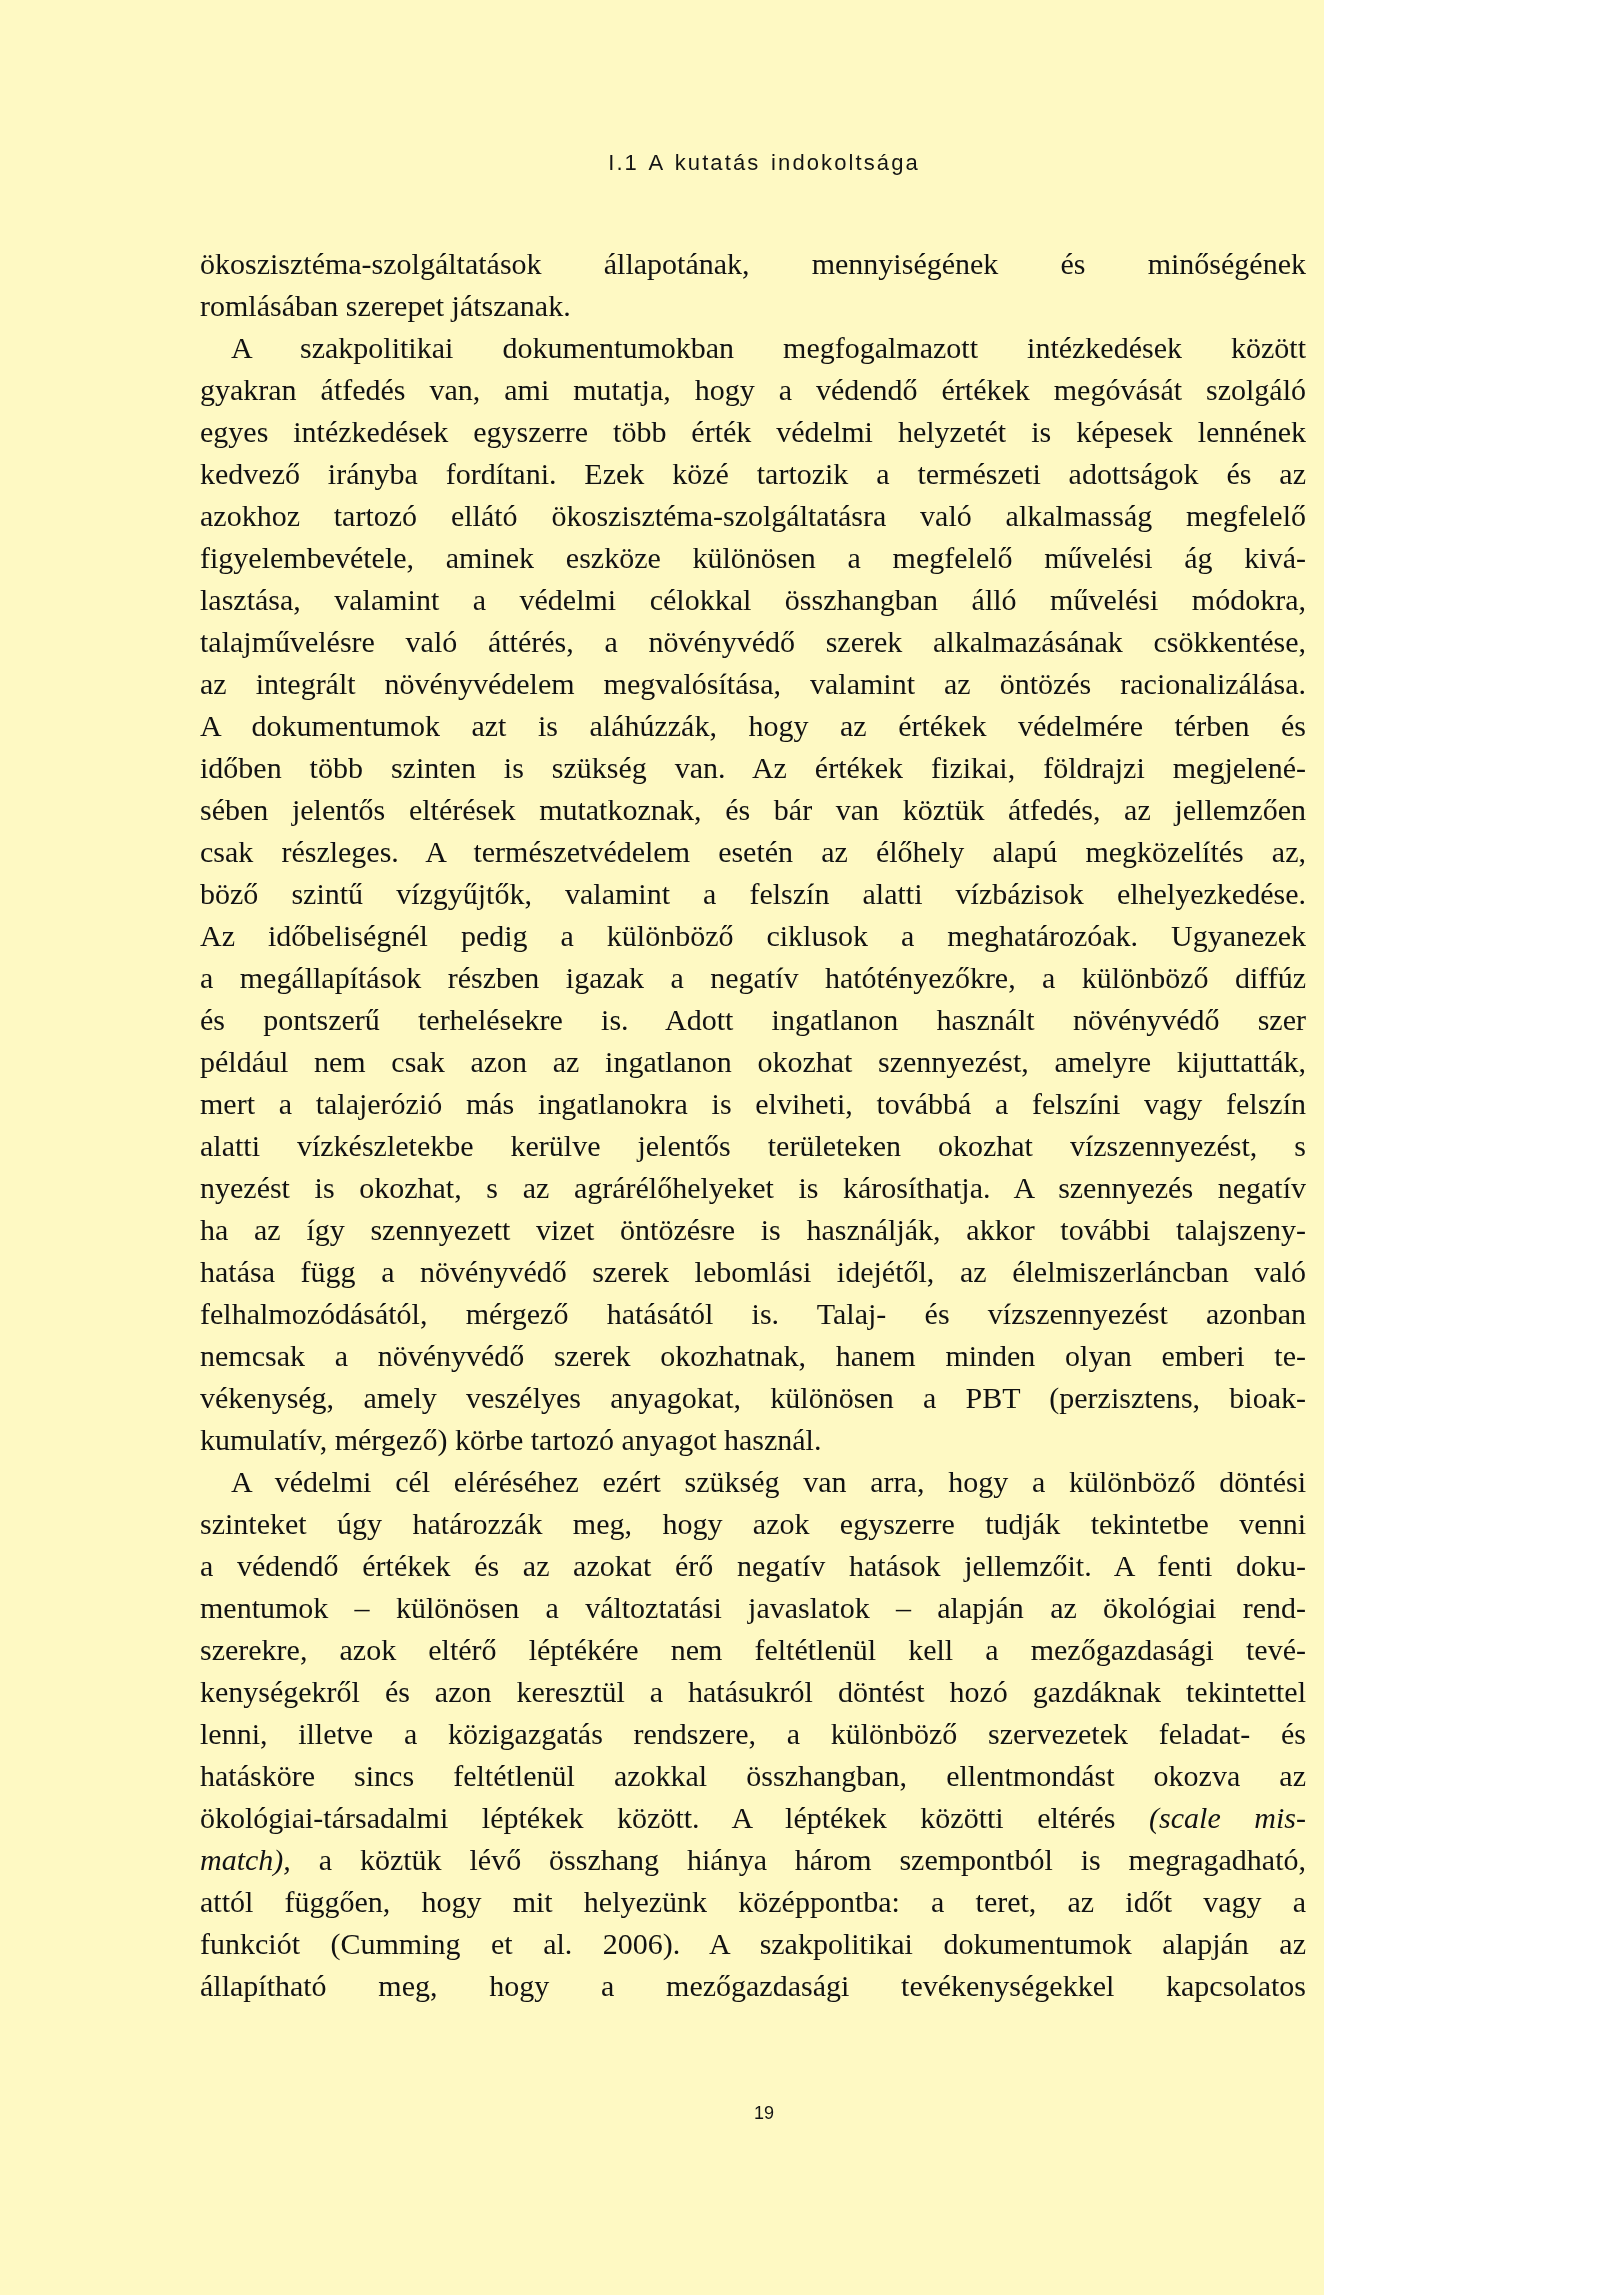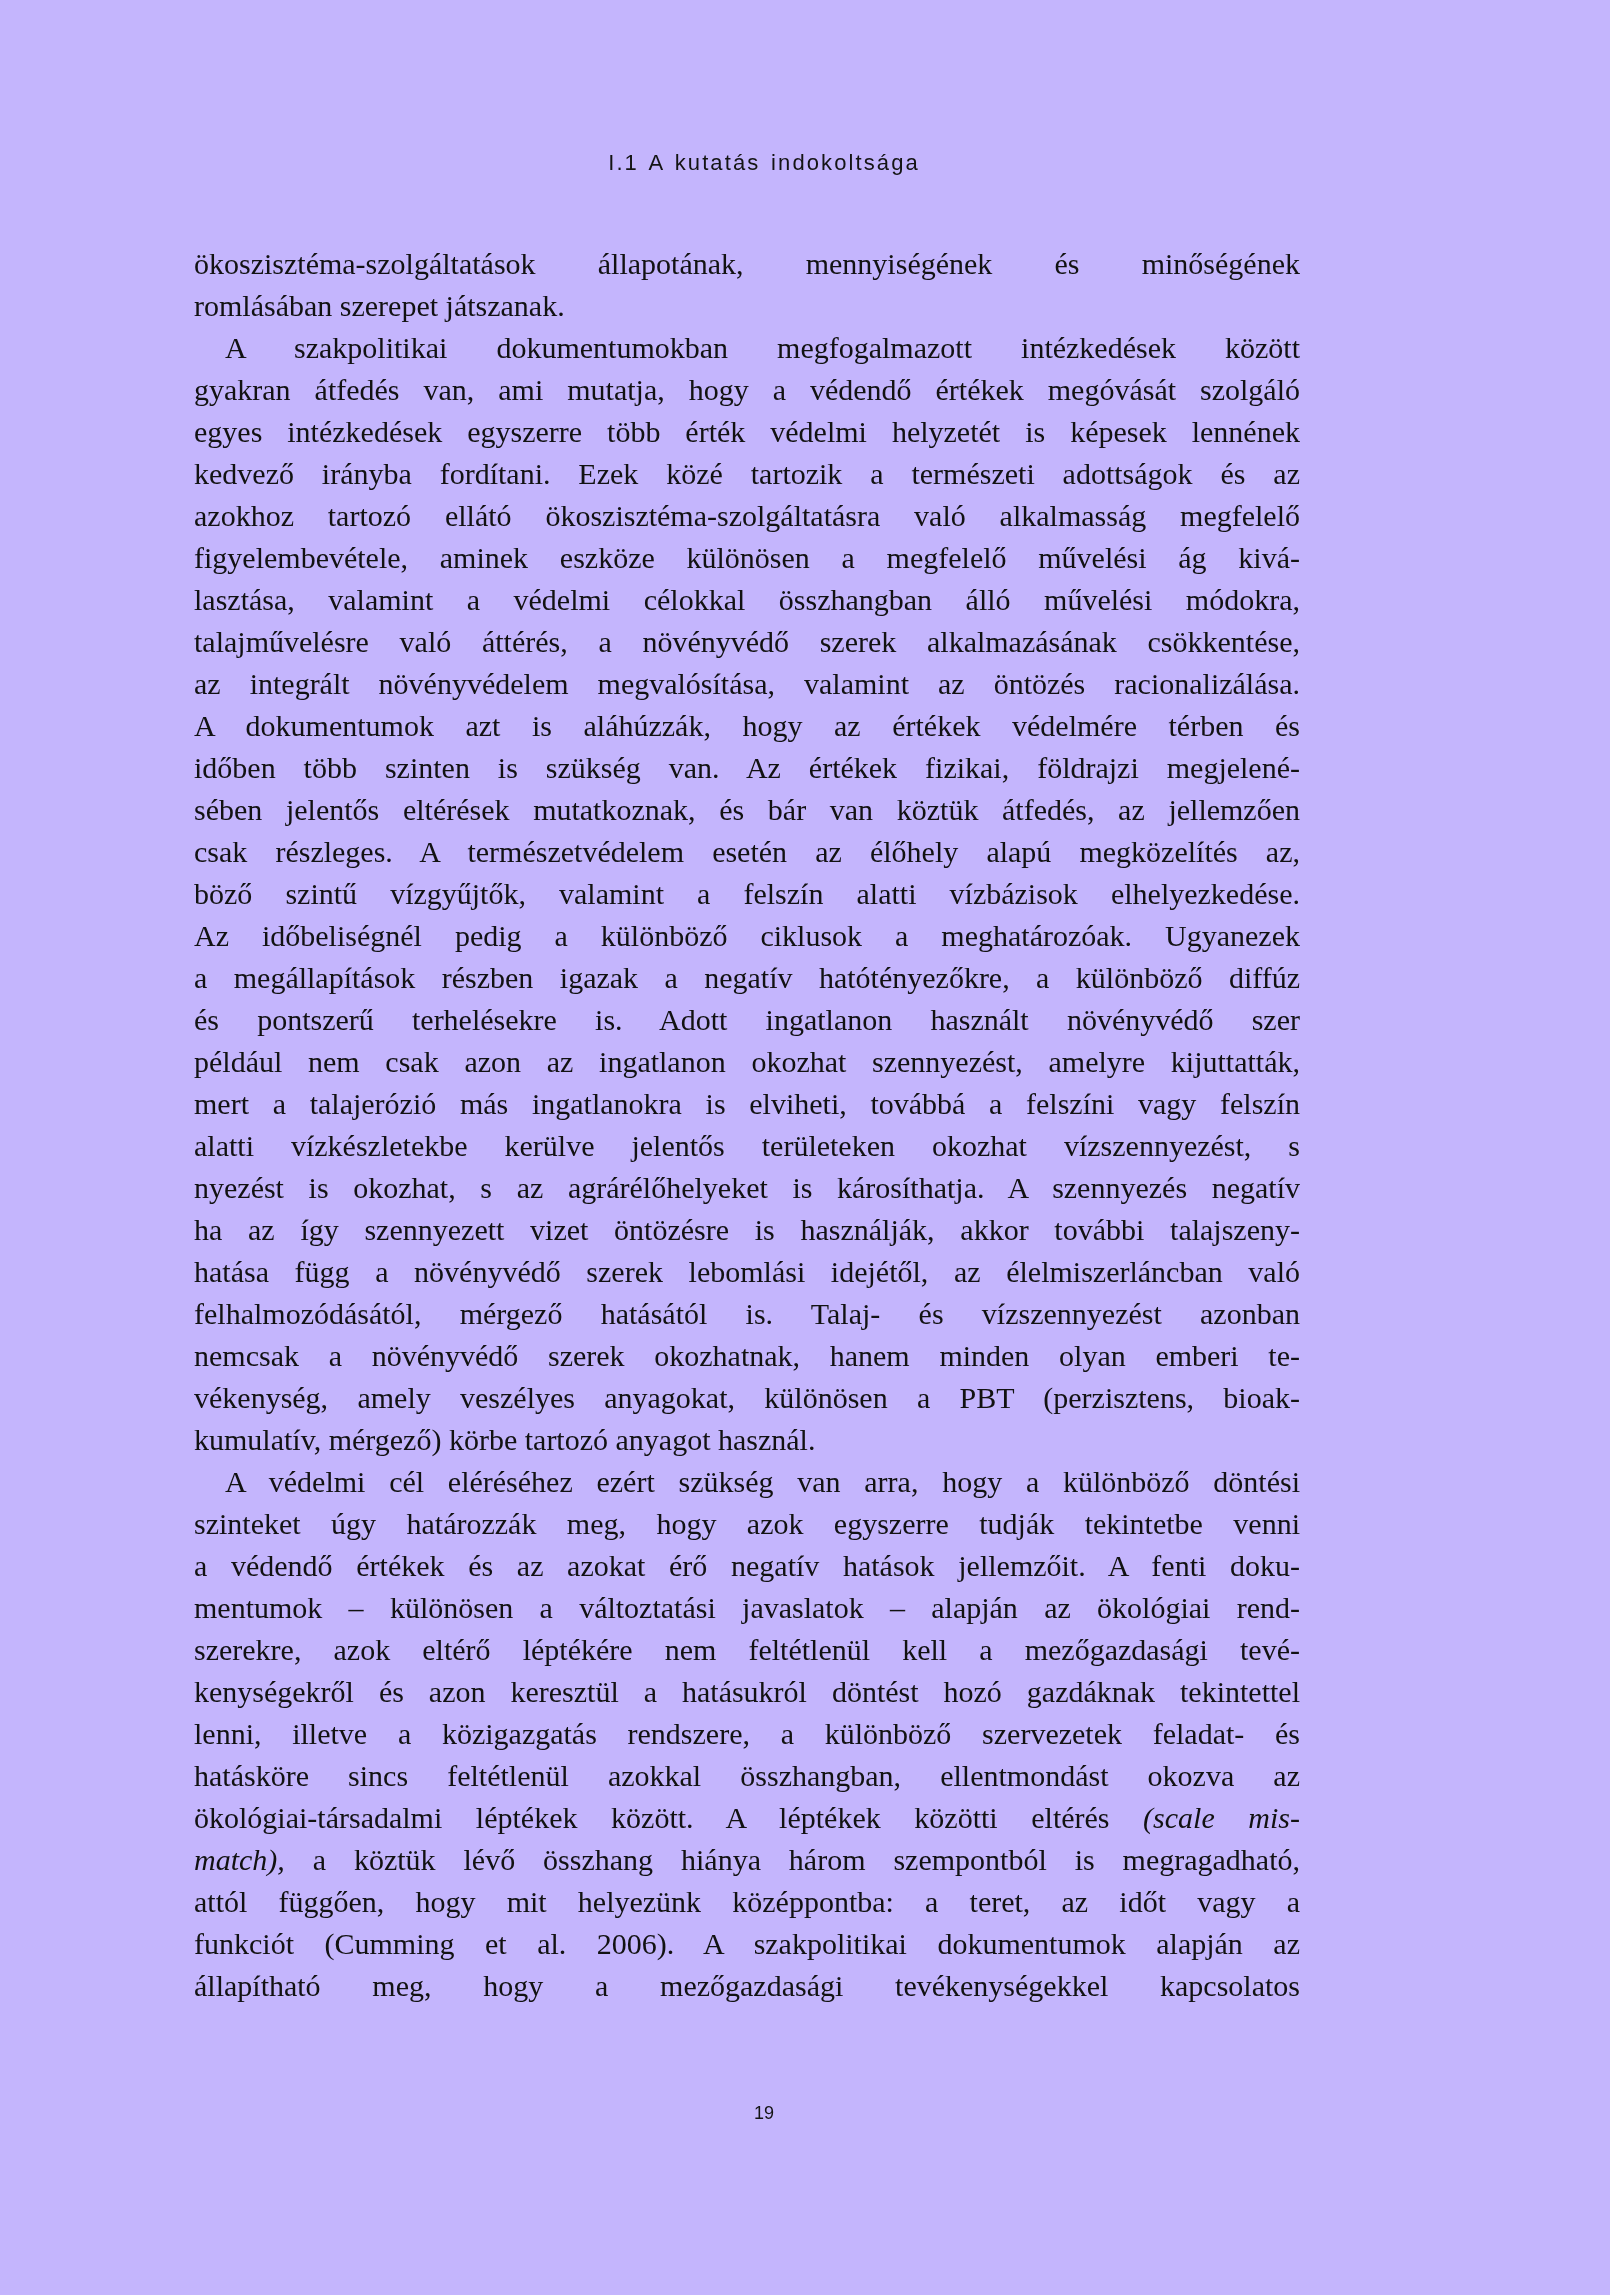--- a/index.html
+++ b/index.html
@@ -2,42 +2,42 @@
 <html lang="hu" style="font-size:13.2px"><head>
 <meta charset="utf-8">
 <style>
   html, body {
     margin: 0;
     padding: 0;
     background: #ffffff;
   }
   .page {
     position: relative;
-    width: 1610px;
+    width: 1324px;
     height: 2295px;
-    background: #c4b5fd;
+    background: #fef9c3;
     overflow: hidden;
   }
   .running-header {
     position: absolute;
     top: 150px;
     left: 211px;
     width: 1106px;
     text-align: center;
     font-family: "Liberation Sans", "DejaVu Sans", sans-serif;
     font-size: 22px;
     font-weight: 400;
     letter-spacing: 2.1px;
     word-spacing: 2.5px;
     color: #141414;
   }
   .text-block {
     position: absolute;
     top: 243px;
-    left: 194px;
+    left: 200px;
     width: 1106px;
     font-family: "Liberation Serif", "DejaVu Serif", serif;
     font-size: 30px;
     color: #121212;
   }
   .line {
     line-height: 42px;
     text-align: justify;
     text-align-last: justify;
     white-space: nowrap; 

